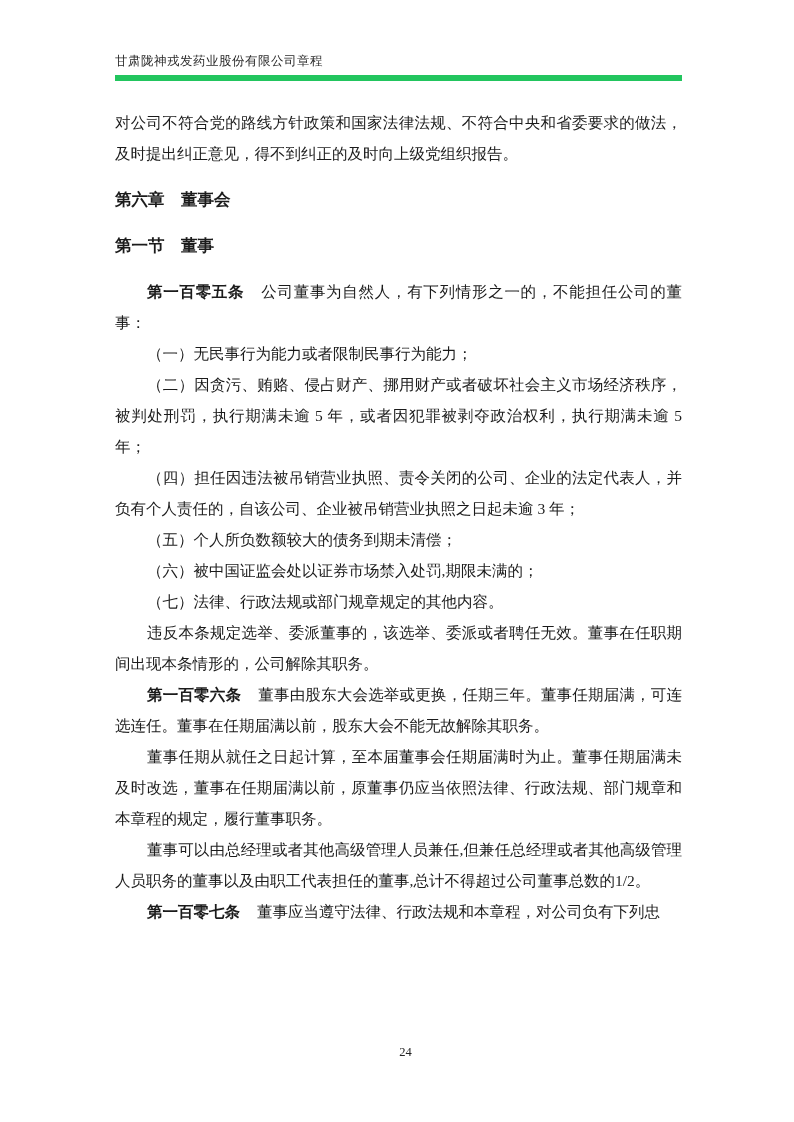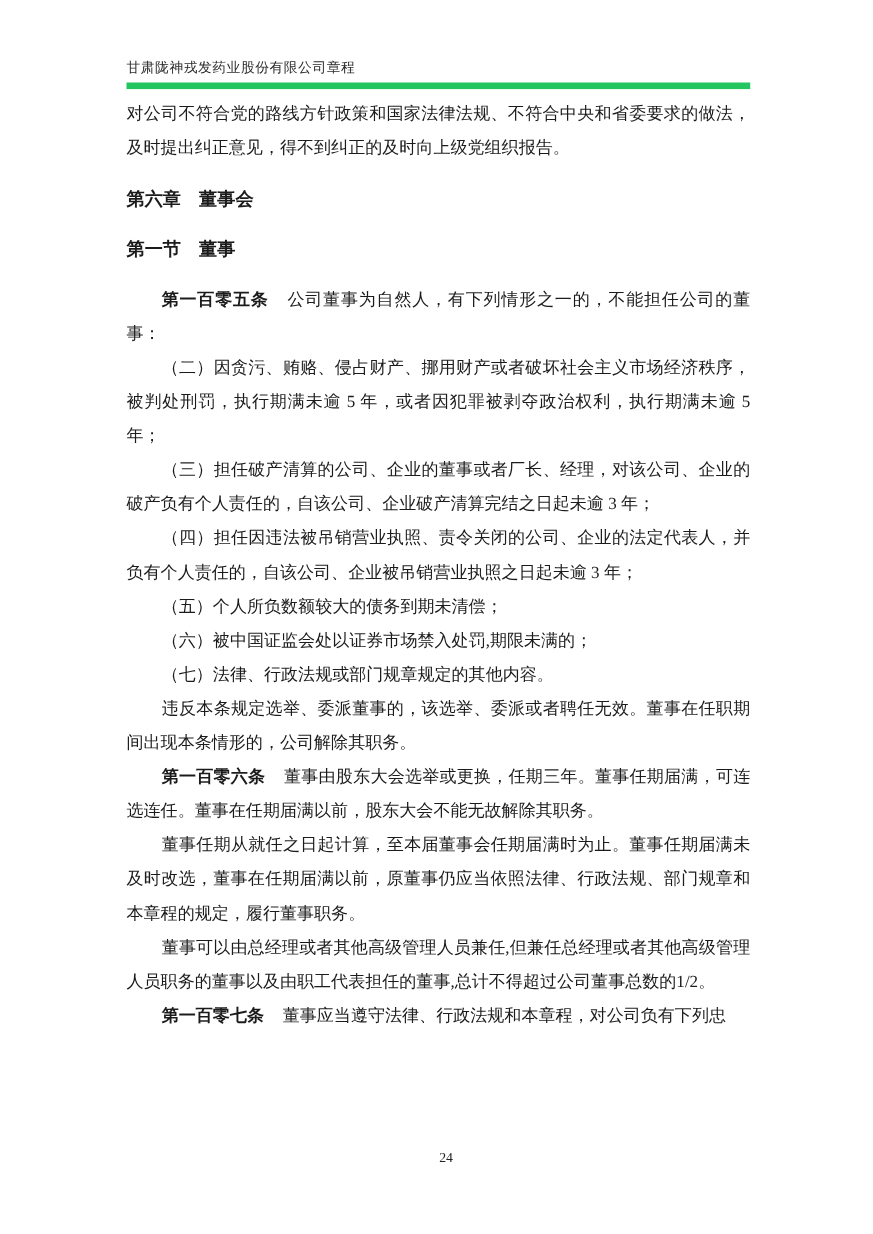--- a/index.html
+++ b/index.html
@@ -26,21 +26,21 @@
     line-height: 18px;
     color: #2b2b2b;
     padding-bottom: 5px;
     border-bottom: 6px solid #22c55e;
     letter-spacing: 0.5px;
   }
   .content {
     position: absolute;
     left: 115px;
     right: 112px;
-    top: 88px;
+    top: 107px;
   }
   .content p {
     margin: 0;
     font-size: 15.5px;
     line-height: 31px;
     text-align: justify;
     text-justify: inter-ideograph;
     word-break: break-all;
   }
   .content p.indent {
@@ -74,22 +74,22 @@
 
 <div class="page">
   <div class="header">
     <span>甘肃陇神戎发药业股份有限公司章程</span>
   </div>
   <div class="content">
       <p class="body">对公司不符合党的路线方针政策和国家法律法规、不符合中央和省委要求的做法，及时提出纠正意见，得不到纠正的及时向上级党组织报告。</p>
       <p class="chapter-heading">第六章　董事会</p>
       <p class="section-heading">第一节　董事</p>
       <p class="body indent"><b>第一百零五条</b>公司董事为自然人，有下列情形之一的，不能担任公司的董事：</p>
+      <p class="body indent">（一）无民事行为能力或者限制民事行为能力；</p>
       <p class="body indent">（二）因贪污、贿赂、侵占财产、挪用财产或者破坏社会主义市场经济秩序，被判处刑罚，执行期满未逾 5 年，或者因犯罪被剥夺政治权利，执行期满未逾 5 年；</p>
-      <p class="body indent">（三）担任破产清算的公司、企业的董事或者厂长、经理，对该公司、企业的破产负有个人责任的，自该公司、企业破产清算完结之日起未逾 3 年；</p>
       <p class="body indent">（四）担任因违法被吊销营业执照、责令关闭的公司、企业的法定代表人，并负有个人责任的，自该公司、企业被吊销营业执照之日起未逾 3 年；</p>
       <p class="body indent">（五）个人所负数额较大的债务到期未清偿；</p>
       <p class="body indent">（六）被中国证监会处以证券市场禁入处罚,期限未满的；</p>
       <p class="body indent">（七）法律、行政法规或部门规章规定的其他内容。</p>
       <p class="body indent">违反本条规定选举、委派董事的，该选举、委派或者聘任无效。董事在任职期间出现本条情形的，公司解除其职务。</p>
       <p class="body indent"><b>第一百零六条</b>董事由股东大会选举或更换，任期三年。董事任期届满，可连选连任。董事在任期届满以前，股东大会不能无故解除其职务。</p>
       <p class="body indent">董事任期从就任之日起计算，至本届董事会任期届满时为止。董事任期届满未及时改选，董事在任期届满以前，原董事仍应当依照法律、行政法规、部门规章和本章程的规定，履行董事职务。</p>
       <p class="body indent">董事可以由总经理或者其他高级管理人员兼任,但兼任总经理或者其他高级管理人员职务的董事以及由职工代表担任的董事,总计不得超过公司董事总数的1/2。</p>
       <p class="body indent"><b>第一百零七条</b>董事应当遵守法律、行政法规和本章程，对公司负有下列忠</p>
     </div>

